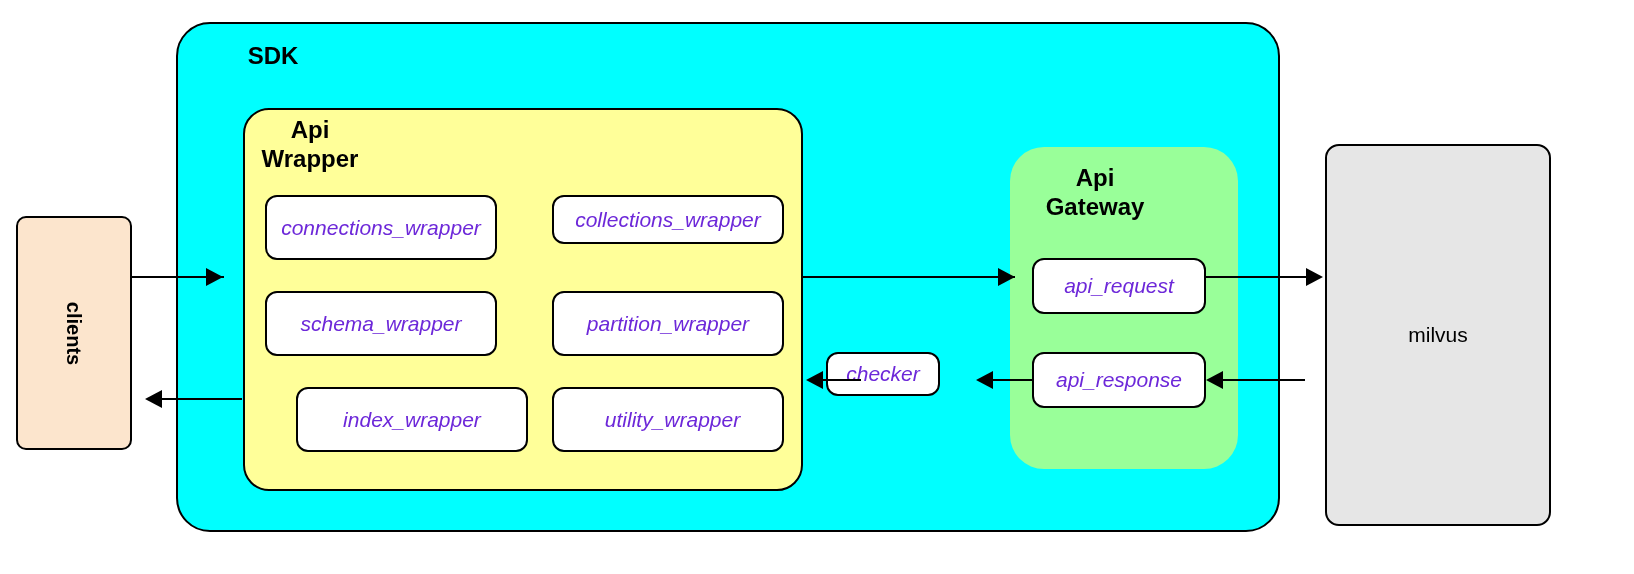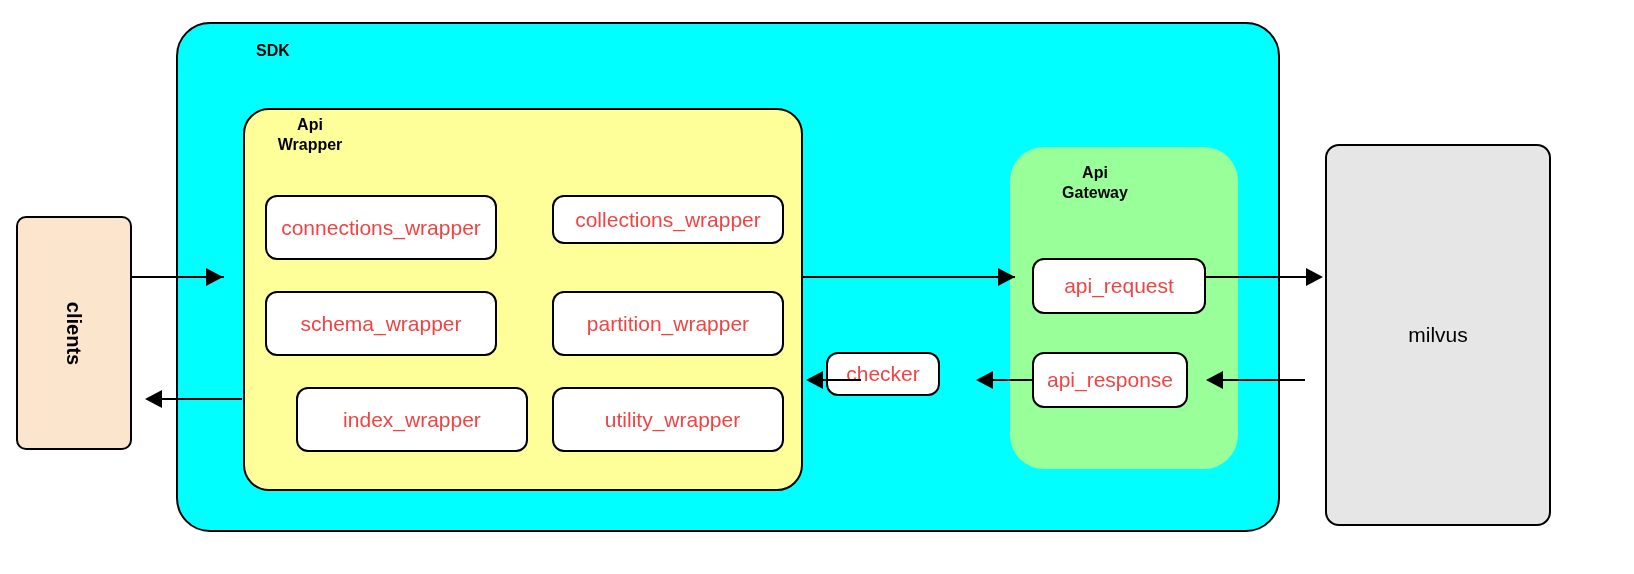--- a/index.html
+++ b/index.html
@@ -52,22 +52,23 @@
     border-radius: 34px;
     display: block;
   }
 
   
   .box-white {
     background: #ffffff;
     border: 2px solid #000000;
     border-radius: 12px;
     font-size: 21px;
-    color: #ef4444;
+    color: #6d28d9;
     font-weight: 400;
+    font-style: italic;
   }
 
   
   .box-clients {
     background: #fce5cd;
     border: 2px solid #000000;
     border-radius: 10px;
     font-size: 20px;
     font-weight: bold;
     color: #000000;
@@ -83,21 +84,21 @@
     border: 2px solid #000000;
     border-radius: 14px;
     font-size: 21px;
     font-weight: normal;
     color: #000000;
   }
 
   
   .group-title {
     position: absolute;
-    font-size: 16px;
+    font-size: 24px;
     font-weight: bold;
     color: #000000;
     line-height: 1.22;
     text-align: center;
     white-space: pre-line;
     pointer-events: none;
   }
 
   
   .arrow-line {
@@ -145,21 +146,21 @@
 
   <div class="node box-white" style="left:552px; top:387px; width:232px; height:65px;padding-left:9px;">utility_wrapper</div>
 
   <div class="node container-gateway" style="left:1010px; top:147px; width:228px; height:322px;"></div>
 
   <div class="group-title" style="left:1010px; top:163px; width:170px;">Api
 Gateway</div>
 
   <div class="node box-white" style="left:1032px; top:250px; width:174px; height:56px;margin-top:8px;">api_request</div>
 
-  <div class="node box-white" style="left:1032px; top:352px; width:156px; height:56px;">api_response</div>
+  <div class="node box-white" style="left:1032px; top:352px; width:174px; height:56px;">api_response</div>
 
   <div class="node box-white" style="left:826px; top:352px; width:114px; height:44px;">checker</div>
 
   <div class="node box-clients" style="left:16px; top:216px; width:116px; height:234px;">
     <span class="vtext">clients</span>
   </div>
 
   <div class="node box-milvus" style="left:1325px; top:144px; width:226px; height:382px;">milvus</div>
 
   <div class="arrow-line" style="left:132px; top:276px; width:92px;"></div>

